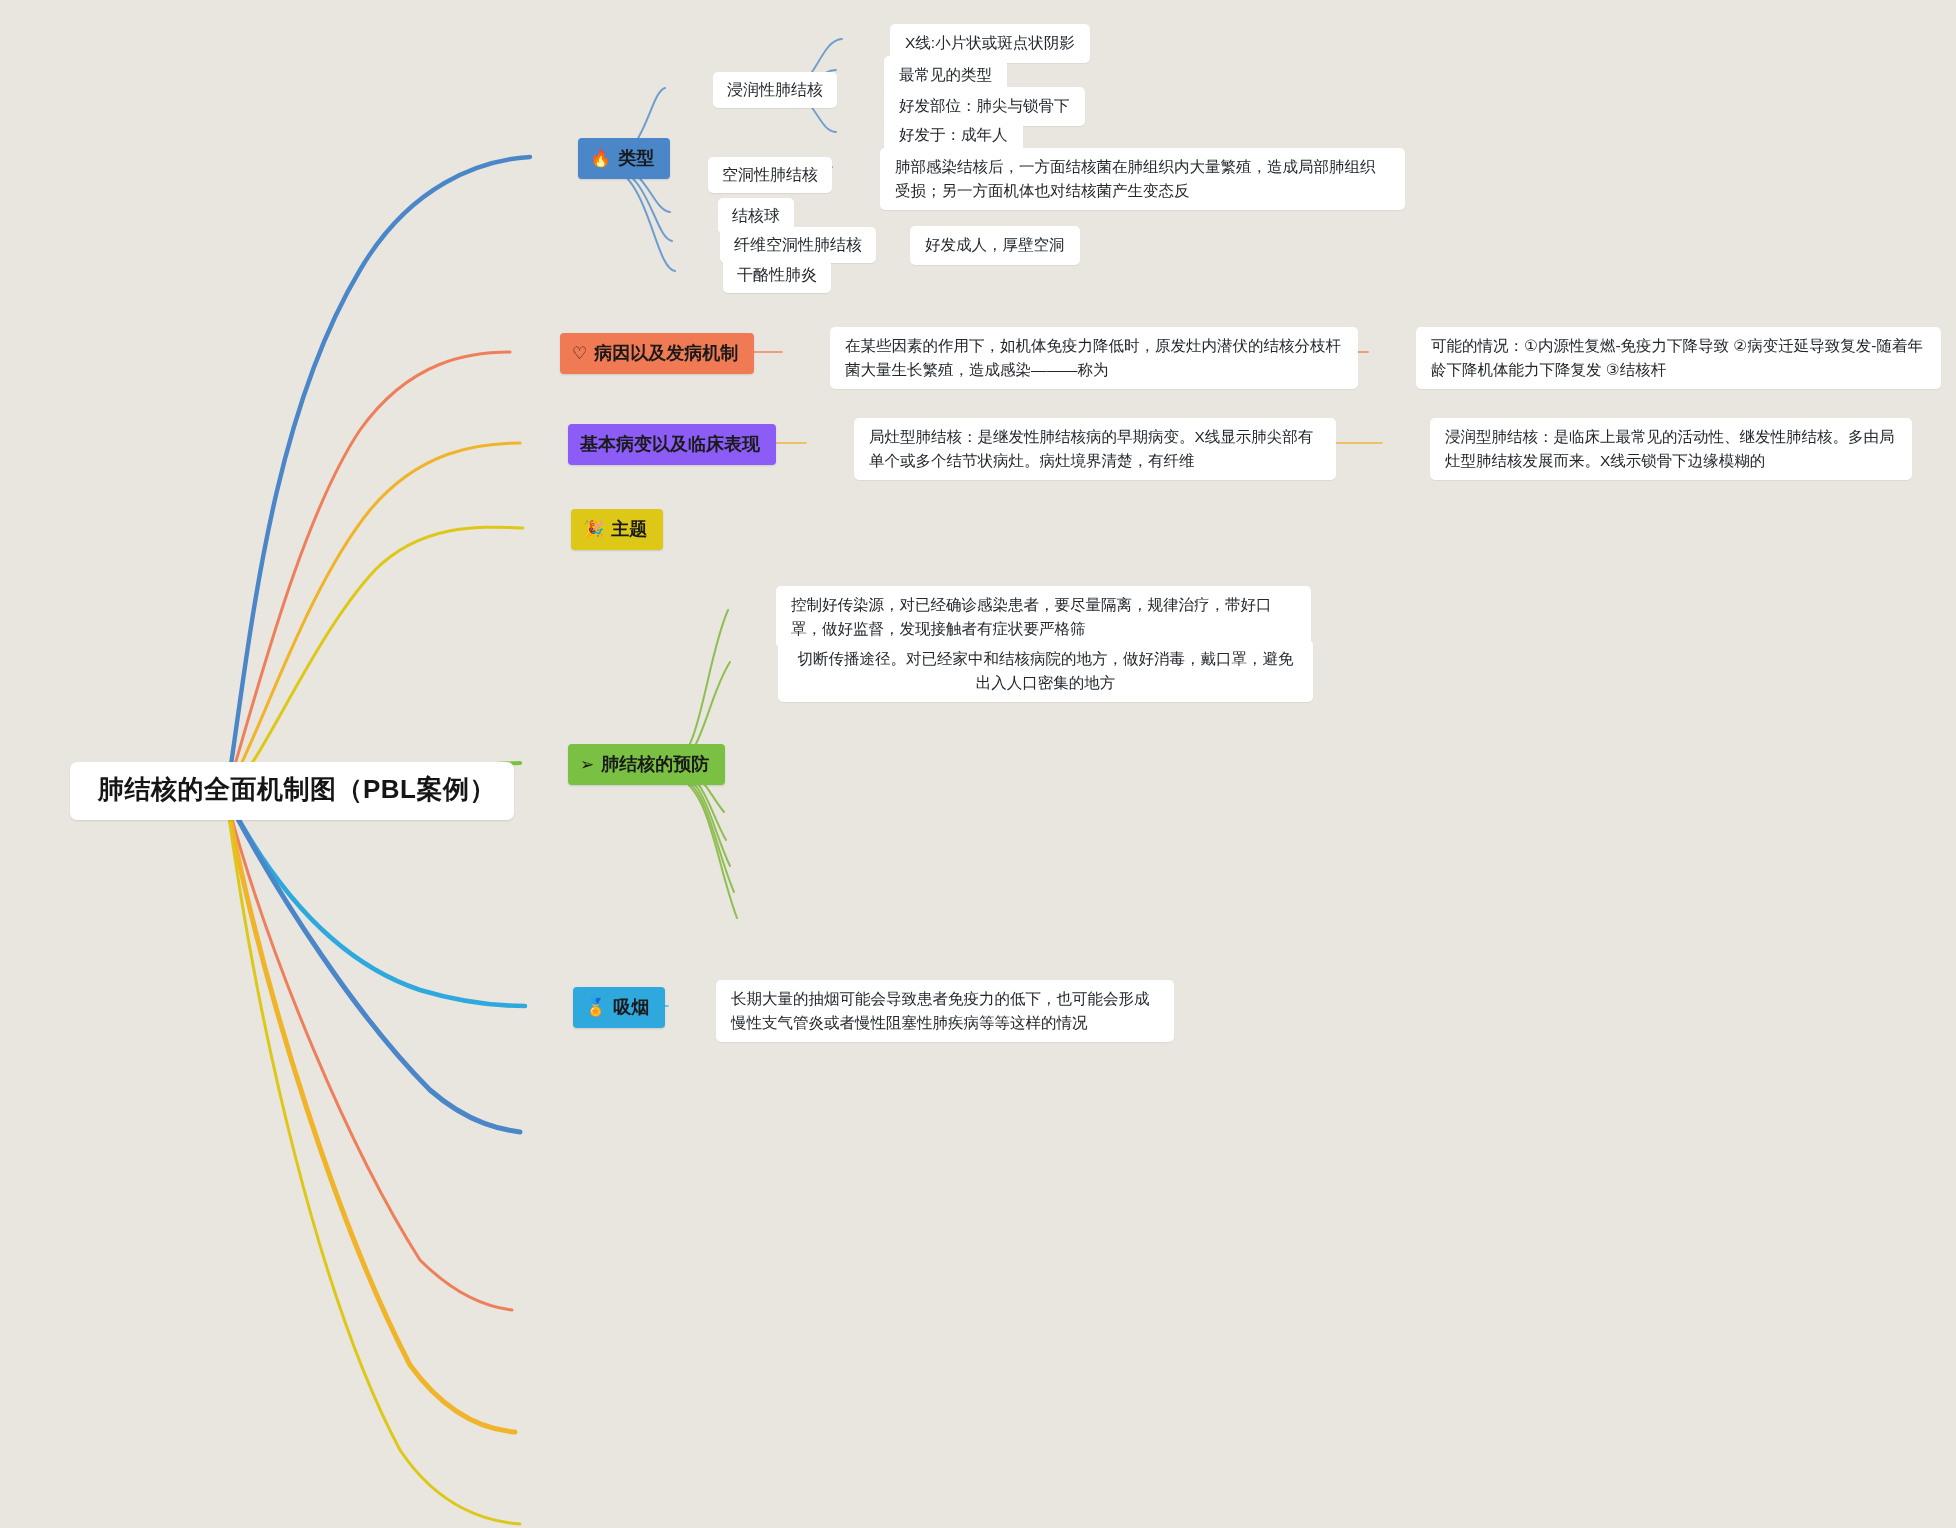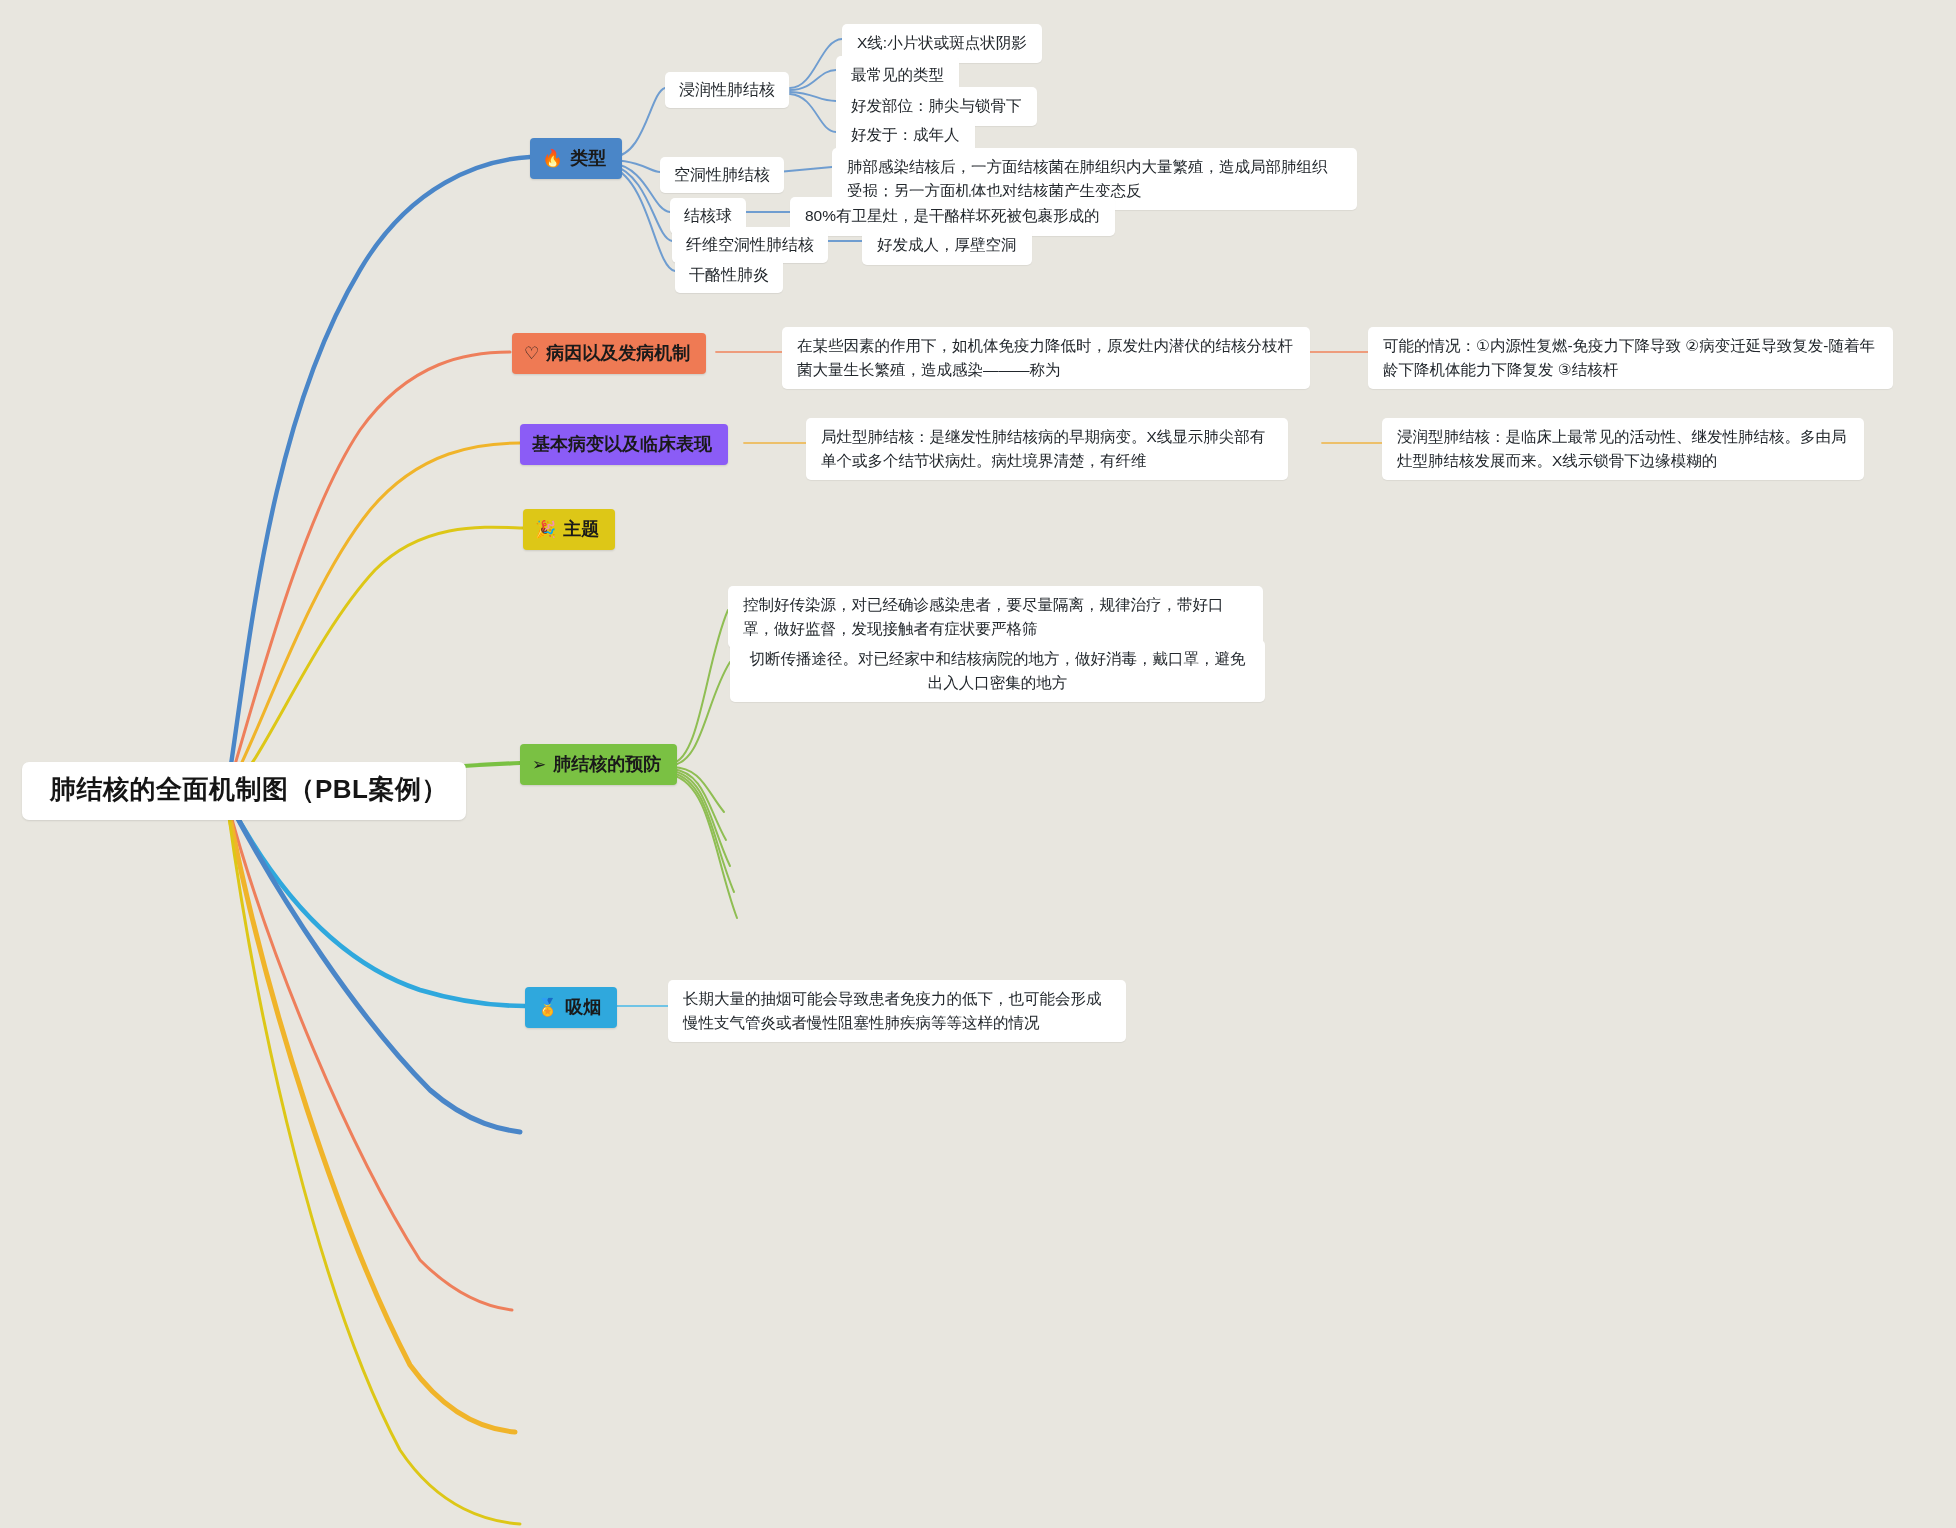--- a/index.html
+++ b/index.html
@@ -22,20 +22,21 @@
     height: 1528px;
     pointer-events: none;
   }
   .node {
     position: absolute;
     display: flex;
     align-items: center;
     gap: 7px;
     white-space: pre-wrap;
     line-height: 1.45;
+    margin-left: 48px;
   }
   
   .root {
     background: #ffffff;
     border-radius: 7px;
     padding: 9px 18px 11px 18px;
     font-size: 26px;
     font-weight: bold;
     color: #151515;
     box-shadow: 0 1px 2px rgba(0,0,0,0.10);
@@ -156,21 +157,20 @@
   <div class="node leaf" style="left:836px; top:118px;font-family:Liberation Mono, monospace;">好发于：成年人</div>
 
   <div class="node l2" style="left:660px; top:157px;">
     <span>空洞性肺结核</span>
   </div>
   <div class="node leaf wide" style="left:832px; top:148px;">肺部感染结核后，一方面结核菌在肺组织内大量繁殖，造成局部肺组织受损；另一方面机体也对结核菌产生变态反</div>
 
   <div class="node l2" style="left:670px; top:198px;">
     <span>结核球</span>
   </div>
-  <div class="node leaf" style="left:790px; top:197px;">80%有卫星灶，是干酪样坏死被包裹形成的</div>
 
   <div class="node l2" style="left:672px; top:227px;">
     <span>纤维空洞性肺结核</span>
   </div>
   <div class="node leaf" style="left:862px; top:226px;">好发成人，厚壁空洞</div>
 
   <div class="node l2" style="left:675px; top:257px;">
     <span>干酪性肺炎</span>
   </div>
 

